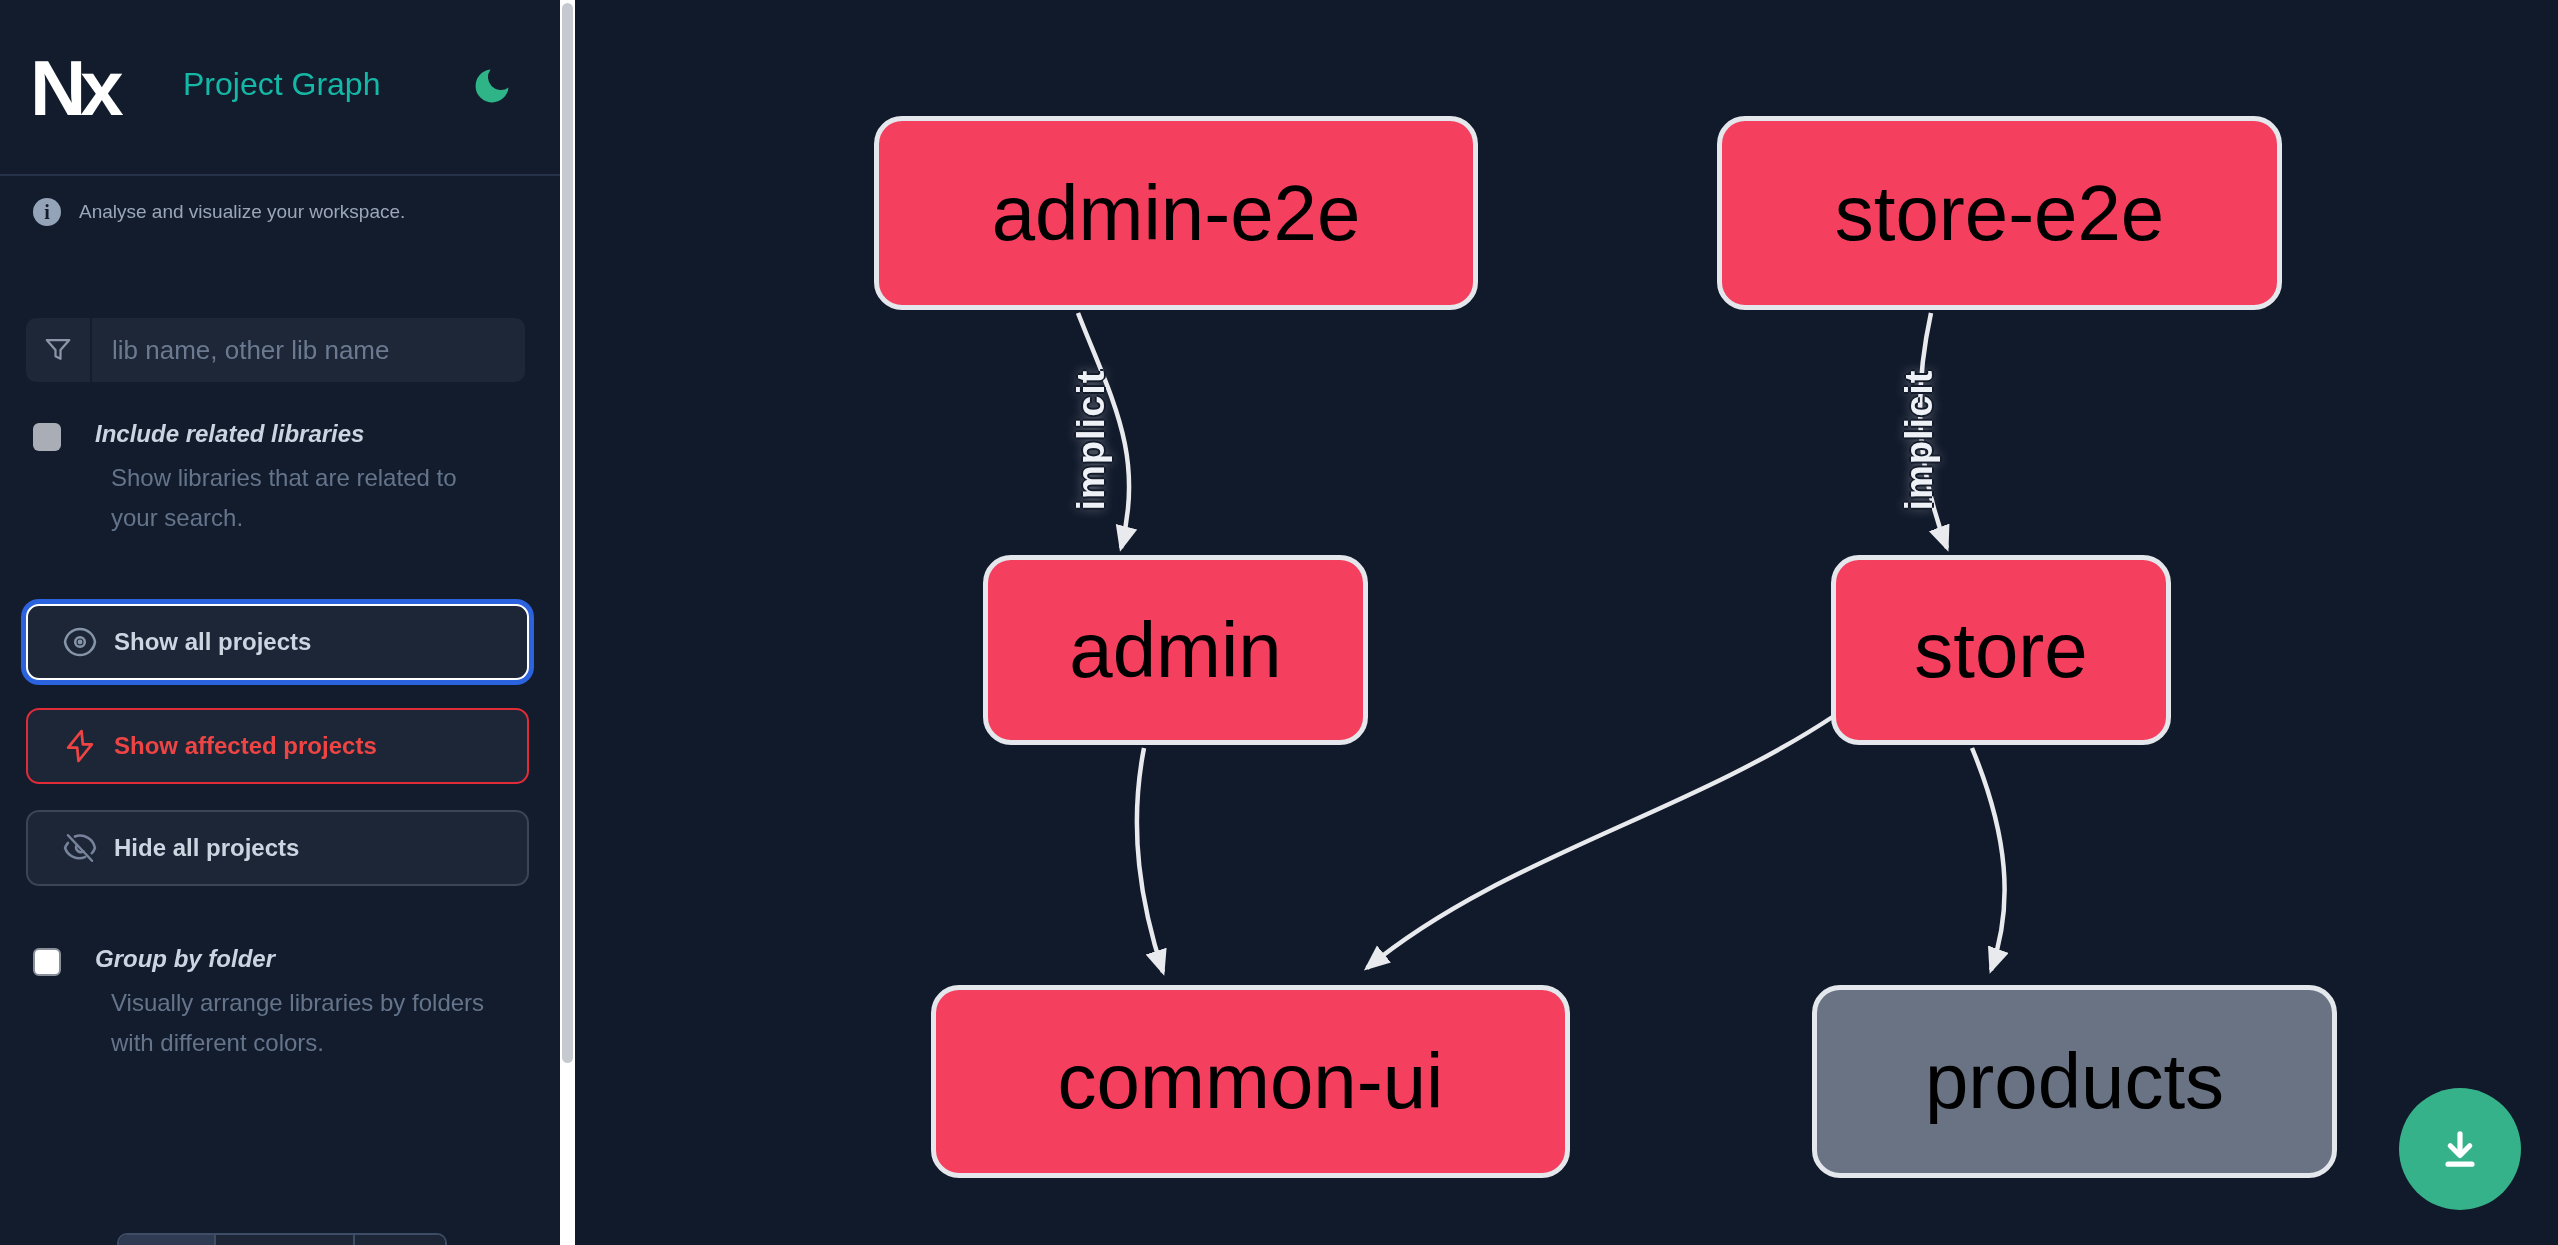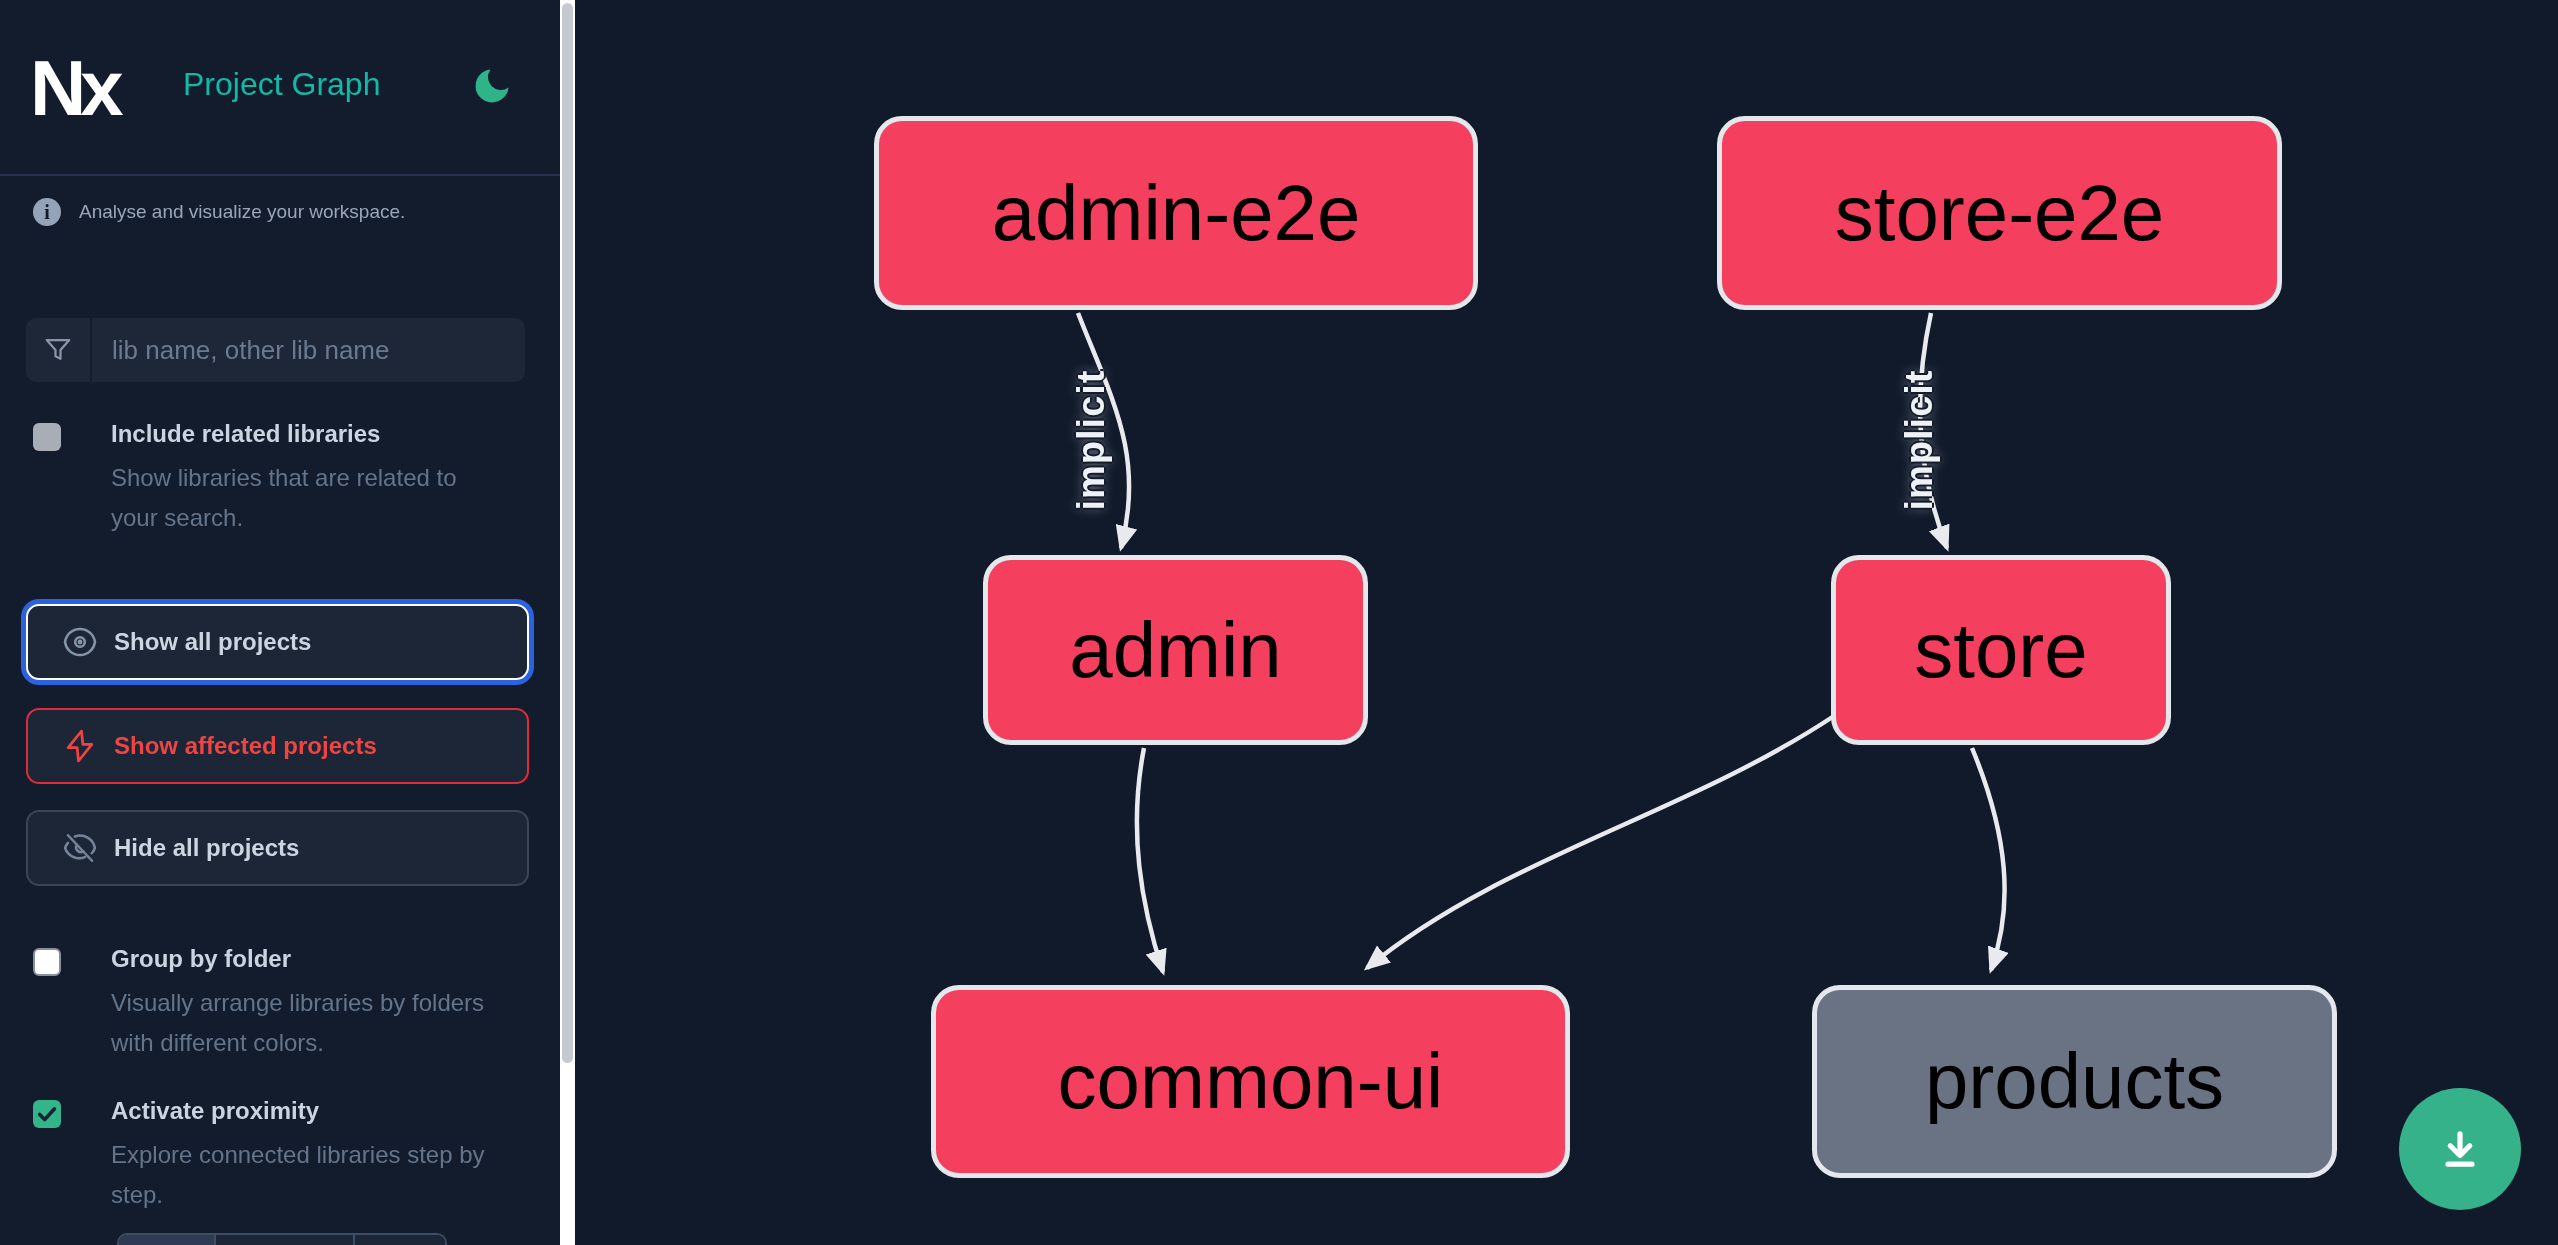--- a/index.html
+++ b/index.html
@@ -32,21 +32,21 @@
   .search-input { flex:1; height:64px; background:transparent; border:none; outline:none;
                   color:#c9d4e2; font-size:26px; padding:0 20px; font-family:Liberation Sans, sans-serif; }
   .search-input::placeholder { color:#6b7a90; }
 
   .toggle-row { position:absolute; left:33px; width:500px; }
   .checkbox { position:absolute; left:0; top:3px; width:28px; height:28px; border-radius:6px; }
   .cb-gray  { background:#a9aeb6; }
   .cb-white { background:#ffffff; border:2px solid #8a909b; }
   .cb-green { background:#34b48a; display:flex; align-items:center; justify-content:center; }
   .cb-green svg { width:22px; height:22px; }
-  .toggle-label { margin-left:78px; font-size:24px; font-weight:700; color:#cbd5e1; }
+  .toggle-label { margin-left:62px; font-size:24px; font-weight:700; color:#cbd5e1;font-style:italic; }
   .toggle-desc  { margin-left:78px; margin-top:10px; font-size:24px; color:#64748b; line-height:40px; width:380px; }
 
   .sb-btn { position:absolute; left:26px; width:503px; height:76px; border-radius:13px;
             background:#1d2636; display:flex; align-items:center; cursor:pointer; }
   .sb-btn .icon { width:36px; height:36px; margin-left:34px; }
   .sb-btn .lbl { margin-left:16px; font-size:24px; font-weight:700; color:#ccd6e2; }
   .btn-showall { top:604px; border:2px solid #ffffff; box-shadow:0 0 0 5px #2b62dd; }
   .btn-affected { top:708px; border:2px solid #e02b38; }
   .btn-affected .lbl { color:#ef4444; }
   .btn-hide { top:810px; border:2px solid #3a4556; }
@@ -154,29 +154,20 @@
       </svg>
       <span class="lbl">Hide all projects</span>
     </div>
 
     <div class="toggle-row" style="top:945px;">
       <div class="checkbox cb-white"></div>
       <div class="toggle-label">Group by folder</div>
       <div class="toggle-desc">Visually arrange libraries by folders with different colors.</div>
     </div>
 
-    <div class="toggle-row" style="top:1097px;">
-      <div class="checkbox cb-green">
-        <svg viewBox="0 0 24 24" fill="none" stroke="#1a2433" stroke-width="4" stroke-linecap="round" stroke-linejoin="round">
-          <path d="M4 12.5 9.5 18 20 6.5"></path>
-        </svg>
-      </div>
-      <div class="toggle-label">Activate proximity</div>
-      <div class="toggle-desc">Explore connected libraries step by step.</div>
-    </div>
 
     <div class="segment-sliver">
       <div class="seg seg1"></div>
       <div class="seg seg2"></div>
       <div class="seg seg3"></div>
     </div>
   </aside>
 
   <div class="scroll-track">
     <div class="scroll-thumb"></div>

